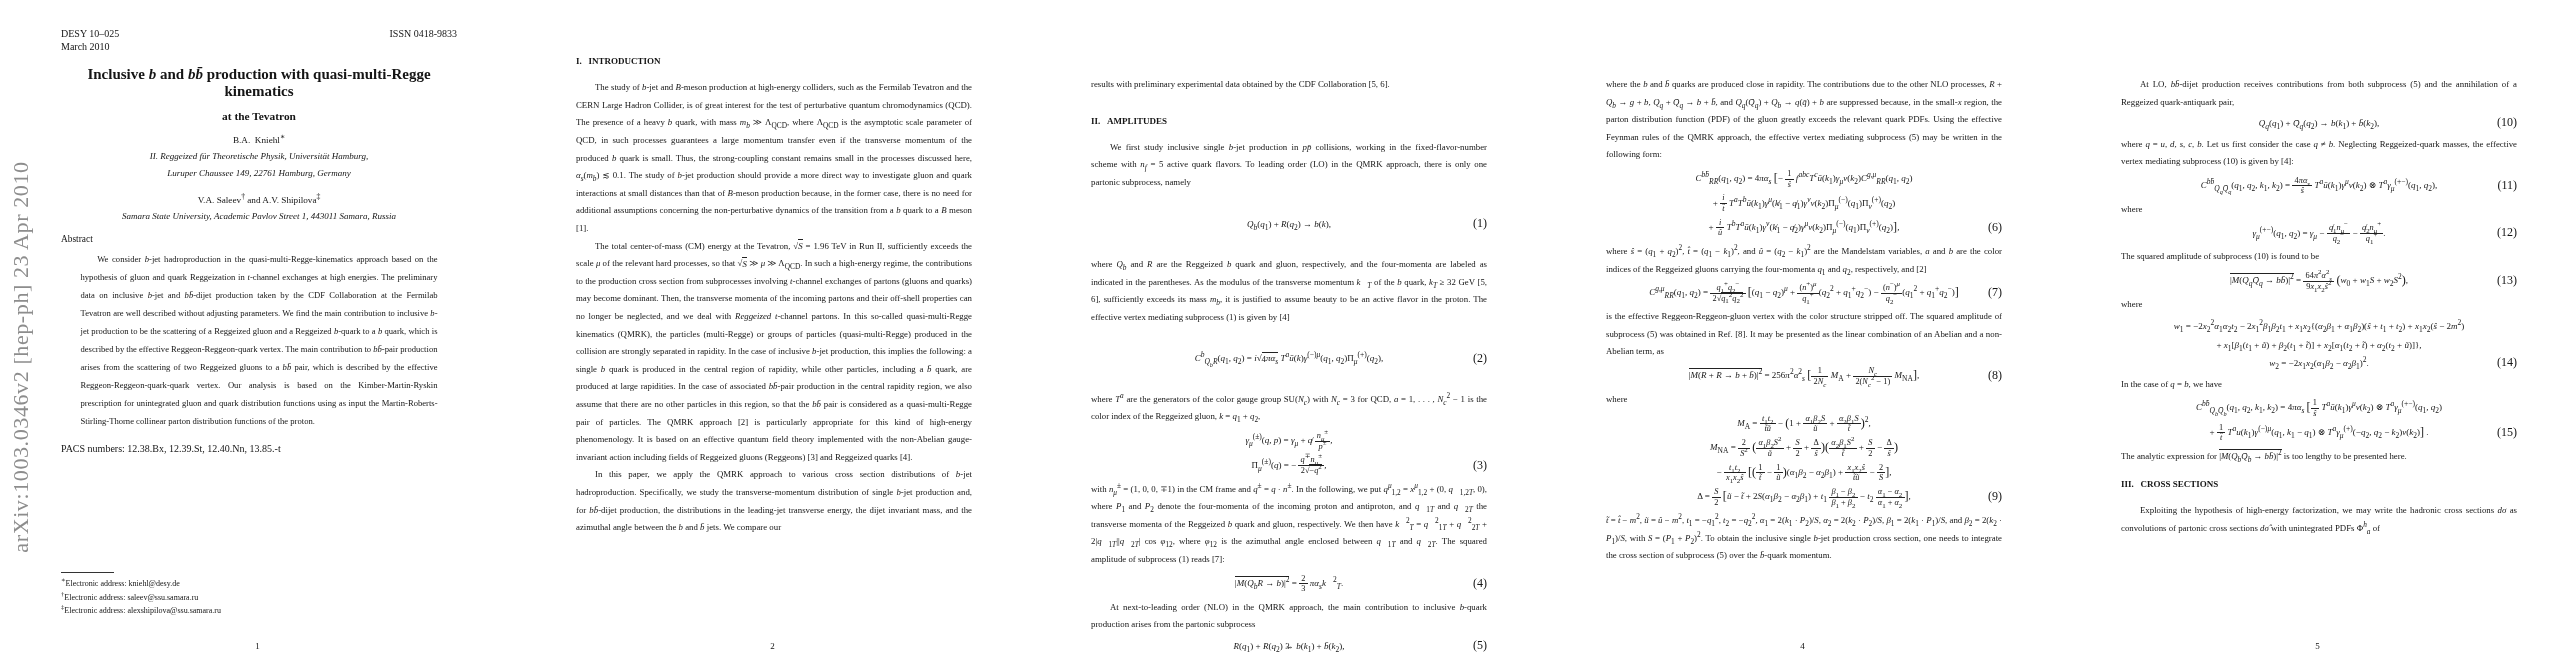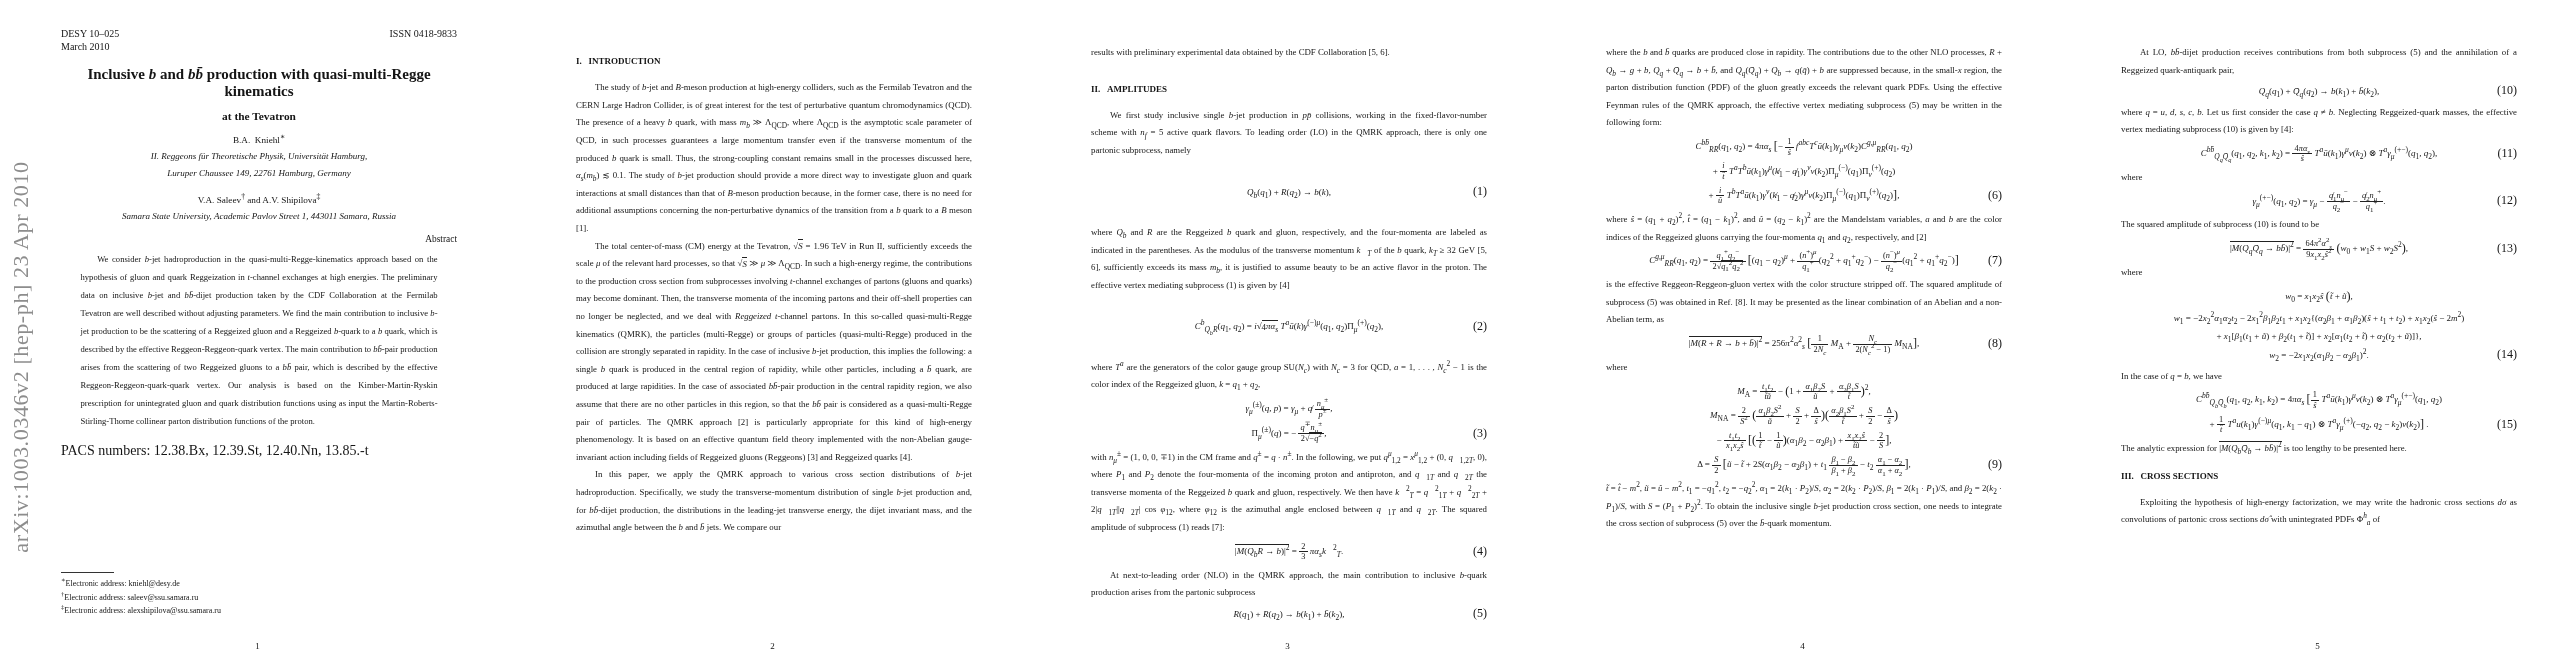--- a/index.html
+++ b/index.html
@@ -17,31 +17,31 @@
   .page { position:relative; width:515px; height:667px; flex:0 0 515px; overflow:hidden; }
   .content { position:absolute; left:61px; width:396px; top:0; }
   .pageno { position:absolute; bottom:15.6px; left:0; width:100%; text-align:center; font-size:9px; }
 
   
   .hdr { margin-top:28px; display:flex; justify-content:space-between; font-size:10px; line-height:12.8px; }
   .t1 { margin-top:12.2px; text-align:center; font-weight:bold; font-size:15px; }
   .t2 { margin-top:10px; text-align:center; font-weight:bold; font-size:11.4px; }
   .auth { margin-top:13.3px; text-align:center; font-size:9.2px; }
   .affil { margin-top:3.3px; text-align:center; font-style:italic; font-size:9px; line-height:16.7px; }
-  .absh { margin-top:9px; text-align:right; font-size:9.4px; }
+  .absh { margin-top:9px; text-align:left; font-size:9.4px; }
   .absp { margin:5.6px auto 0; width:357px; font-size:8.6px; line-height:18px; text-align:justify; text-indent:16.7px; }
-  .pacs { margin-top:13.3px; font-size:14px; }
+  .pacs { margin-top:13.3px; font-size:10px; }
   .fnblock { position:absolute; top:572px; left:61px; width:396px; font-size:8px; line-height:13.3px; }
   .fnrule { width:53px; border-top:0.6px solid #333; margin-bottom:4.4px; }
 
   
   .p { font-size:8.8px; line-height:17.6px; text-align:justify; margin:0; }
   .ind { text-indent:19px; }
   .sech { font-weight:bold; font-size:9px; }
-  .mt94 { margin-top:44px; }
+  .mt94 { margin-top:76px; }
   .mt100 { margin-top:56px; }
   .mt40 { margin-top:22px; }
   .mt24 { margin-top:13.3px; }
 
   .eq { margin:25px 0; font-size:9px; }
   .eq.tight { margin:5px 0; }
   .eqline { position:relative; text-align:center; margin:4.4px 0; line-height:1.6; }
   .no { position:absolute; right:0; top:50%; transform:translateY(-50%); font-style:normal; font-size:12px; }
   .fr { display:inline-block; vertical-align:middle; text-align:center; line-height:1.15; font-size:8.3px; }
   .fr .nu { display:block; padding:0 2.2px; border-bottom:0.6px solid #222; }
@@ -67,21 +67,21 @@
           <div>
             <div>DESY 10–025</div>
             <div>March 2010</div>
           </div>
           <div>ISSN 0418-9833</div>
         </div>
         <div class="t1">Inclusive <i>b</i> and <i>bb̄</i> production with quasi-multi-Regge kinematics</div>
         <div class="t2">at the Tevatron</div>
         <div class="auth">B.A.&nbsp;&nbsp;Kniehl<sup>∗</sup></div>
         <div class="affil">
-          <div>II. Reggeons für Theoretische Physik, Universität Hamburg,</div>
+          <div>II. Reggeized für Theoretische Physik, Universität Hamburg,</div>
           <div>Luruper Chaussee 149, 22761 Hamburg, Germany</div>
         </div>
         <div class="auth">V.A.&nbsp;Saleev<sup>†</sup> and A.V.&nbsp;Shipilova<sup>‡</sup></div>
         <div class="affil">Samara State University, Academic Pavlov Street 1, 443011 Samara, Russia</div>
         <div class="absh">Abstract</div>
         <p class="absp">We consider <i>b</i>-jet hadroproduction in the quasi-multi-Regge-kinematics approach based on the hypothesis of gluon and quark Reggeization in <i>t</i>-channel exchanges at high energies. The preliminary data on inclusive <i>b</i>-jet and <i>bb̄</i>-dijet production taken by the CDF Collaboration at the Fermilab Tevatron are well described without adjusting parameters. We find the main contribution to inclusive <i>b</i>-jet production to be the scattering of a Reggeized gluon and a Reggeized <i>b</i>-quark to a <i>b</i> quark, which is described by the effective Reggeon-Reggeon-quark vertex. The main contribution to <i>bb̄</i>-pair production arises from the scattering of two Reggeized gluons to a <i>bb̄</i> pair, which is described by the effective Reggeon-Reggeon-quark-quark vertex. Our analysis is based on the Kimber-Martin-Ryskin prescription for unintegrated gluon and quark distribution functions using as input the Martin-Roberts-Stirling-Thorne collinear parton distribution functions of the proton.</p>
         <div class="pacs">PACS numbers: 12.38.Bx, 12.39.St, 12.40.Nn, 13.85.-t</div>
       </div>
       <div class="fnblock">
         <div class="fnrule"></div>
@@ -172,21 +172,20 @@
         <p class="p">where</p>
         <div class="eq tight">
           <div class="eqline"><span><i>γ</i><sub><i>μ</i></sub><sup>(+−)</sup>(<i>q</i><sub>1</sub>, <i>q</i><sub>2</sub>) = <i>γ<sub>μ</sub></i> − <span class="fr"><span class="nu"><i>q̸</i><sub>1</sub><i>n</i><sub><i>μ</i></sub><sup>−</sup></span><span class="de"><i>q</i><sub>2</sub><sup>−</sup></span></span> − <span class="fr"><span class="nu"><i>q̸</i><sub>2</sub><i>n</i><sub><i>μ</i></sub><sup>+</sup></span><span class="de"><i>q</i><sub>1</sub><sup>+</sup></span></span>.</span><span class="no">(12)</span></div>
         </div>
         <p class="p">The squared amplitude of subprocess (10) is found to be</p>
         <div class="eq tight">
           <div class="eqline"><span><span class="ov">|<i>M</i>(<i>Q<sub>q</sub>Q̄<sub>q</sub></i> → <i>bb̄</i>)|<sup>2</sup></span> = <span class="fr"><span class="nu">64<i>π</i><sup>2</sup><i>α</i><sup>2</sup><sub><i>s</i></sub></span><span class="de">9<i>x</i><sub>1</sub><i>x</i><sub>2</sub><i>ŝ</i><sup>2</sup></span></span> <span class="big">(</span><i>w</i><sub>0</sub> + <i>w</i><sub>1</sub><i>S</i> + <i>w</i><sub>2</sub><i>S</i><sup>2</sup><span class="big">)</span>,</span><span class="no">(13)</span></div>
         </div>
         <p class="p">where</p>
         <div class="eq tight">
-          <div class="eqline"><span><i>w</i><sub>0</sub> = <i>x</i><sub>1</sub><i>x</i><sub>2</sub><i>ŝ</i> <span class="big">(</span><i>t̃</i> + <i>ũ</i><span class="big">)</span>,</span></div>
           <div class="eqline"><span><i>w</i><sub>1</sub> = −2<i>x</i><sub>2</sub><sup>2</sup><i>α</i><sub>1</sub><i>α</i><sub>2</sub><i>t</i><sub>2</sub> − 2<i>x</i><sub>1</sub><sup>2</sup><i>β</i><sub>1</sub><i>β</i><sub>2</sub><i>t</i><sub>1</sub> + <i>x</i><sub>1</sub><i>x</i><sub>2</sub>{(<i>α</i><sub>2</sub><i>β</i><sub>1</sub> + <i>α</i><sub>1</sub><i>β</i><sub>2</sub>)(<i>ŝ</i> + <i>t</i><sub>1</sub> + <i>t</i><sub>2</sub>) + <i>x</i><sub>1</sub><i>x</i><sub>2</sub>(<i>ŝ</i> − 2<i>m</i><sup>2</sup>)</span></div>
           <div class="eqline"><span>+ <i>x</i><sub>1</sub>[<i>β</i><sub>1</sub>(<i>t</i><sub>1</sub> + <i>ũ</i>) + <i>β</i><sub>2</sub>(<i>t</i><sub>1</sub> + <i>t̃</i>)] + <i>x</i><sub>2</sub>[<i>α</i><sub>1</sub>(<i>t</i><sub>2</sub> + <i>t̃</i>) + <i>α</i><sub>2</sub>(<i>t</i><sub>2</sub> + <i>ũ</i>)]},</span></div>
           <div class="eqline"><span><i>w</i><sub>2</sub> = −2<i>x</i><sub>1</sub><i>x</i><sub>2</sub>(<i>α</i><sub>1</sub><i>β</i><sub>2</sub> − <i>α</i><sub>2</sub><i>β</i><sub>1</sub>)<sup>2</sup>.</span><span class="no">(14)</span></div>
         </div>
         <p class="p">In the case of <i>q</i> = <i>b</i>, we have</p>
         <div class="eq tight">
           <div class="eqline"><span><i>C</i><sup><i>bb̄</i></sup><sub><i>Q<sub>b</sub>Q̄<sub>b</sub></i></sub>(<i>q</i><sub>1</sub>, <i>q</i><sub>2</sub>, <i>k</i><sub>1</sub>, <i>k</i><sub>2</sub>) = 4<i>πα<sub>s</sub></i> <span class="big">[</span><span class="fr"><span class="nu">1</span><span class="de"><i>ŝ</i></span></span> <i>T</i><sup><i>a</i></sup><i>ū</i>(<i>k</i><sub>1</sub>)<i>γ</i><sup><i>μ</i></sup><i>v</i>(<i>k</i><sub>2</sub>) ⊗ <i>T</i><sup><i>a</i></sup><i>γ</i><sub><i>μ</i></sub><sup>(+−)</sup>(<i>q</i><sub>1</sub>, <i>q</i><sub>2</sub>)</span></div>
           <div class="eqline"><span>+ <span class="fr"><span class="nu">1</span><span class="de"><i>t̂</i></span></span> <i>T</i><sup><i>a</i></sup><i>u</i>(<i>k</i><sub>1</sub>)<i>γ</i><sup>(−)<i>μ</i></sup>(<i>q</i><sub>1</sub>, <i>k</i><sub>1</sub> − <i>q</i><sub>1</sub>) ⊗ <i>T</i><sup><i>a</i></sup><i>γ</i><sub><i>μ</i></sub><sup>(+)</sup>(−<i>q</i><sub>2</sub>, <i>q</i><sub>2</sub> − <i>k</i><sub>2</sub>)<i>v</i>(<i>k</i><sub>2</sub>)<span class="big">]</span> .</span><span class="no">(15)</span></div>
         </div>
         <p class="p">The analytic expression for <span class="ov">|<i>M</i>(<i>Q<sub>b</sub>Q̄<sub>b</sub></i> → <i>bb̄</i>)|<sup>2</sup></span> is too lengthy to be presented here.</p>

